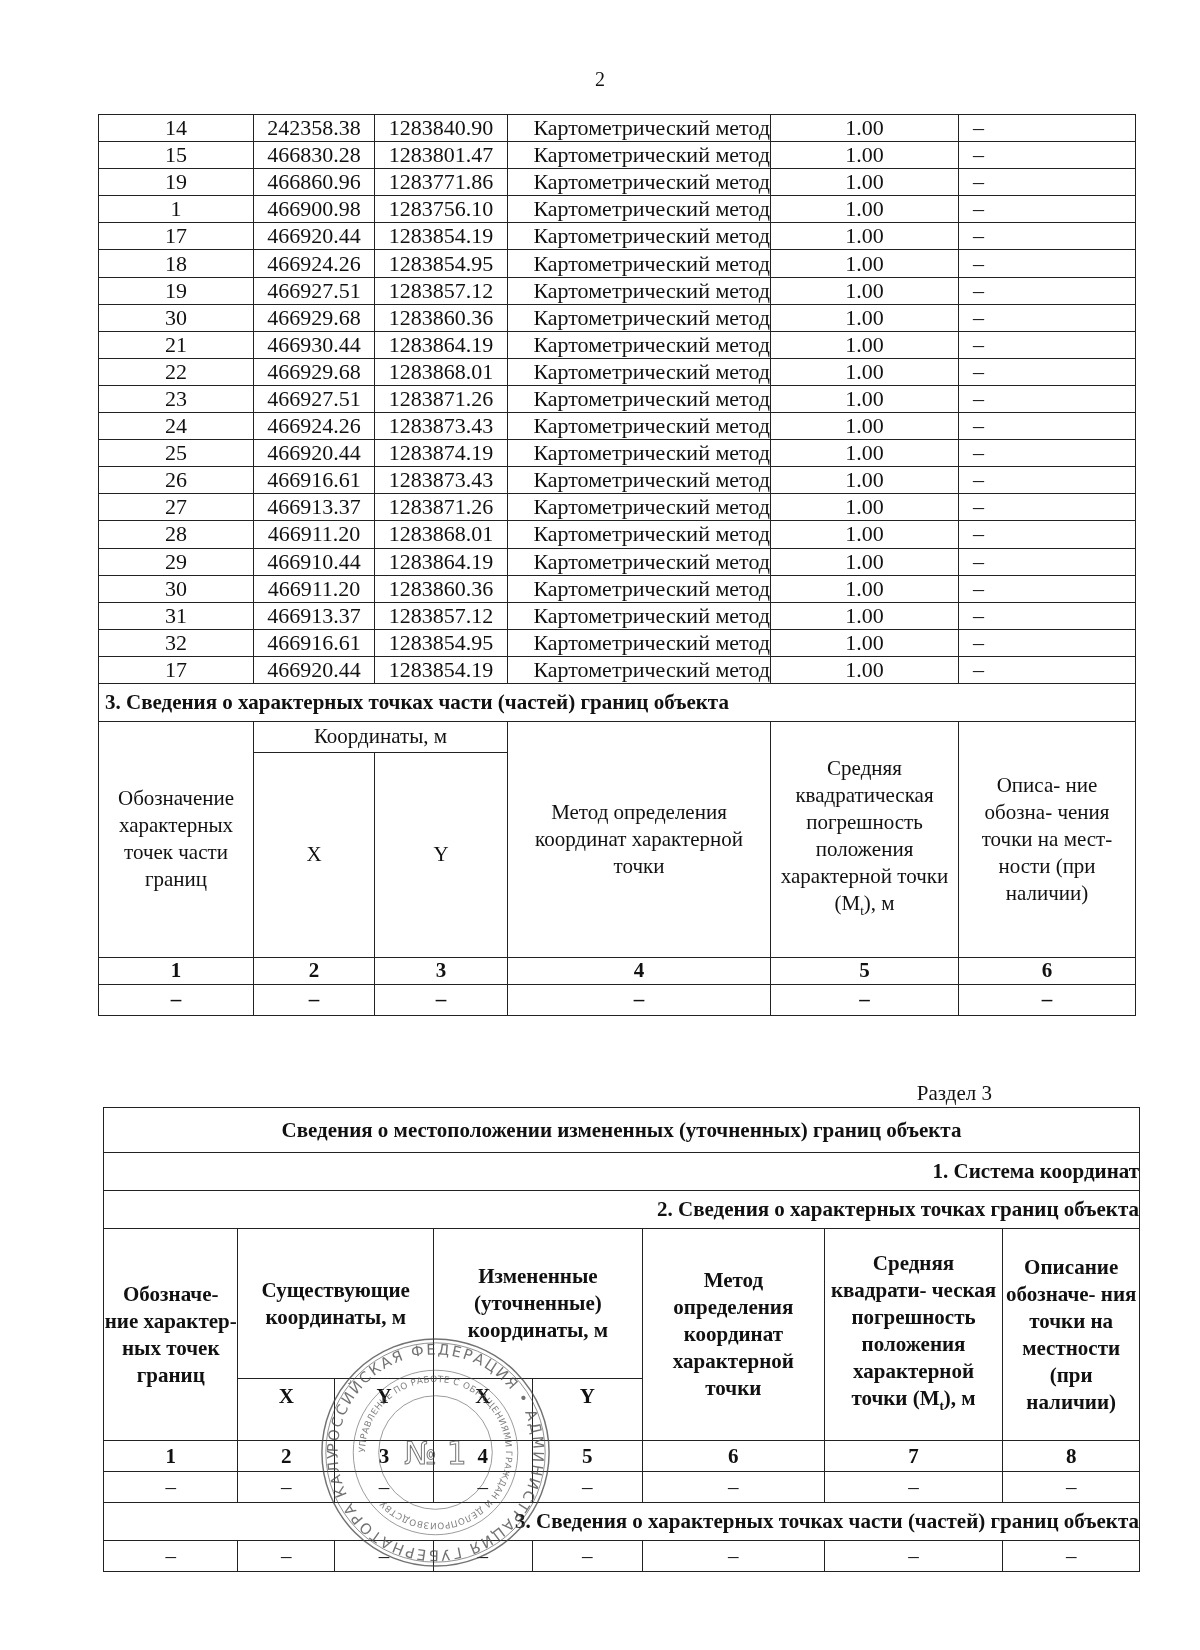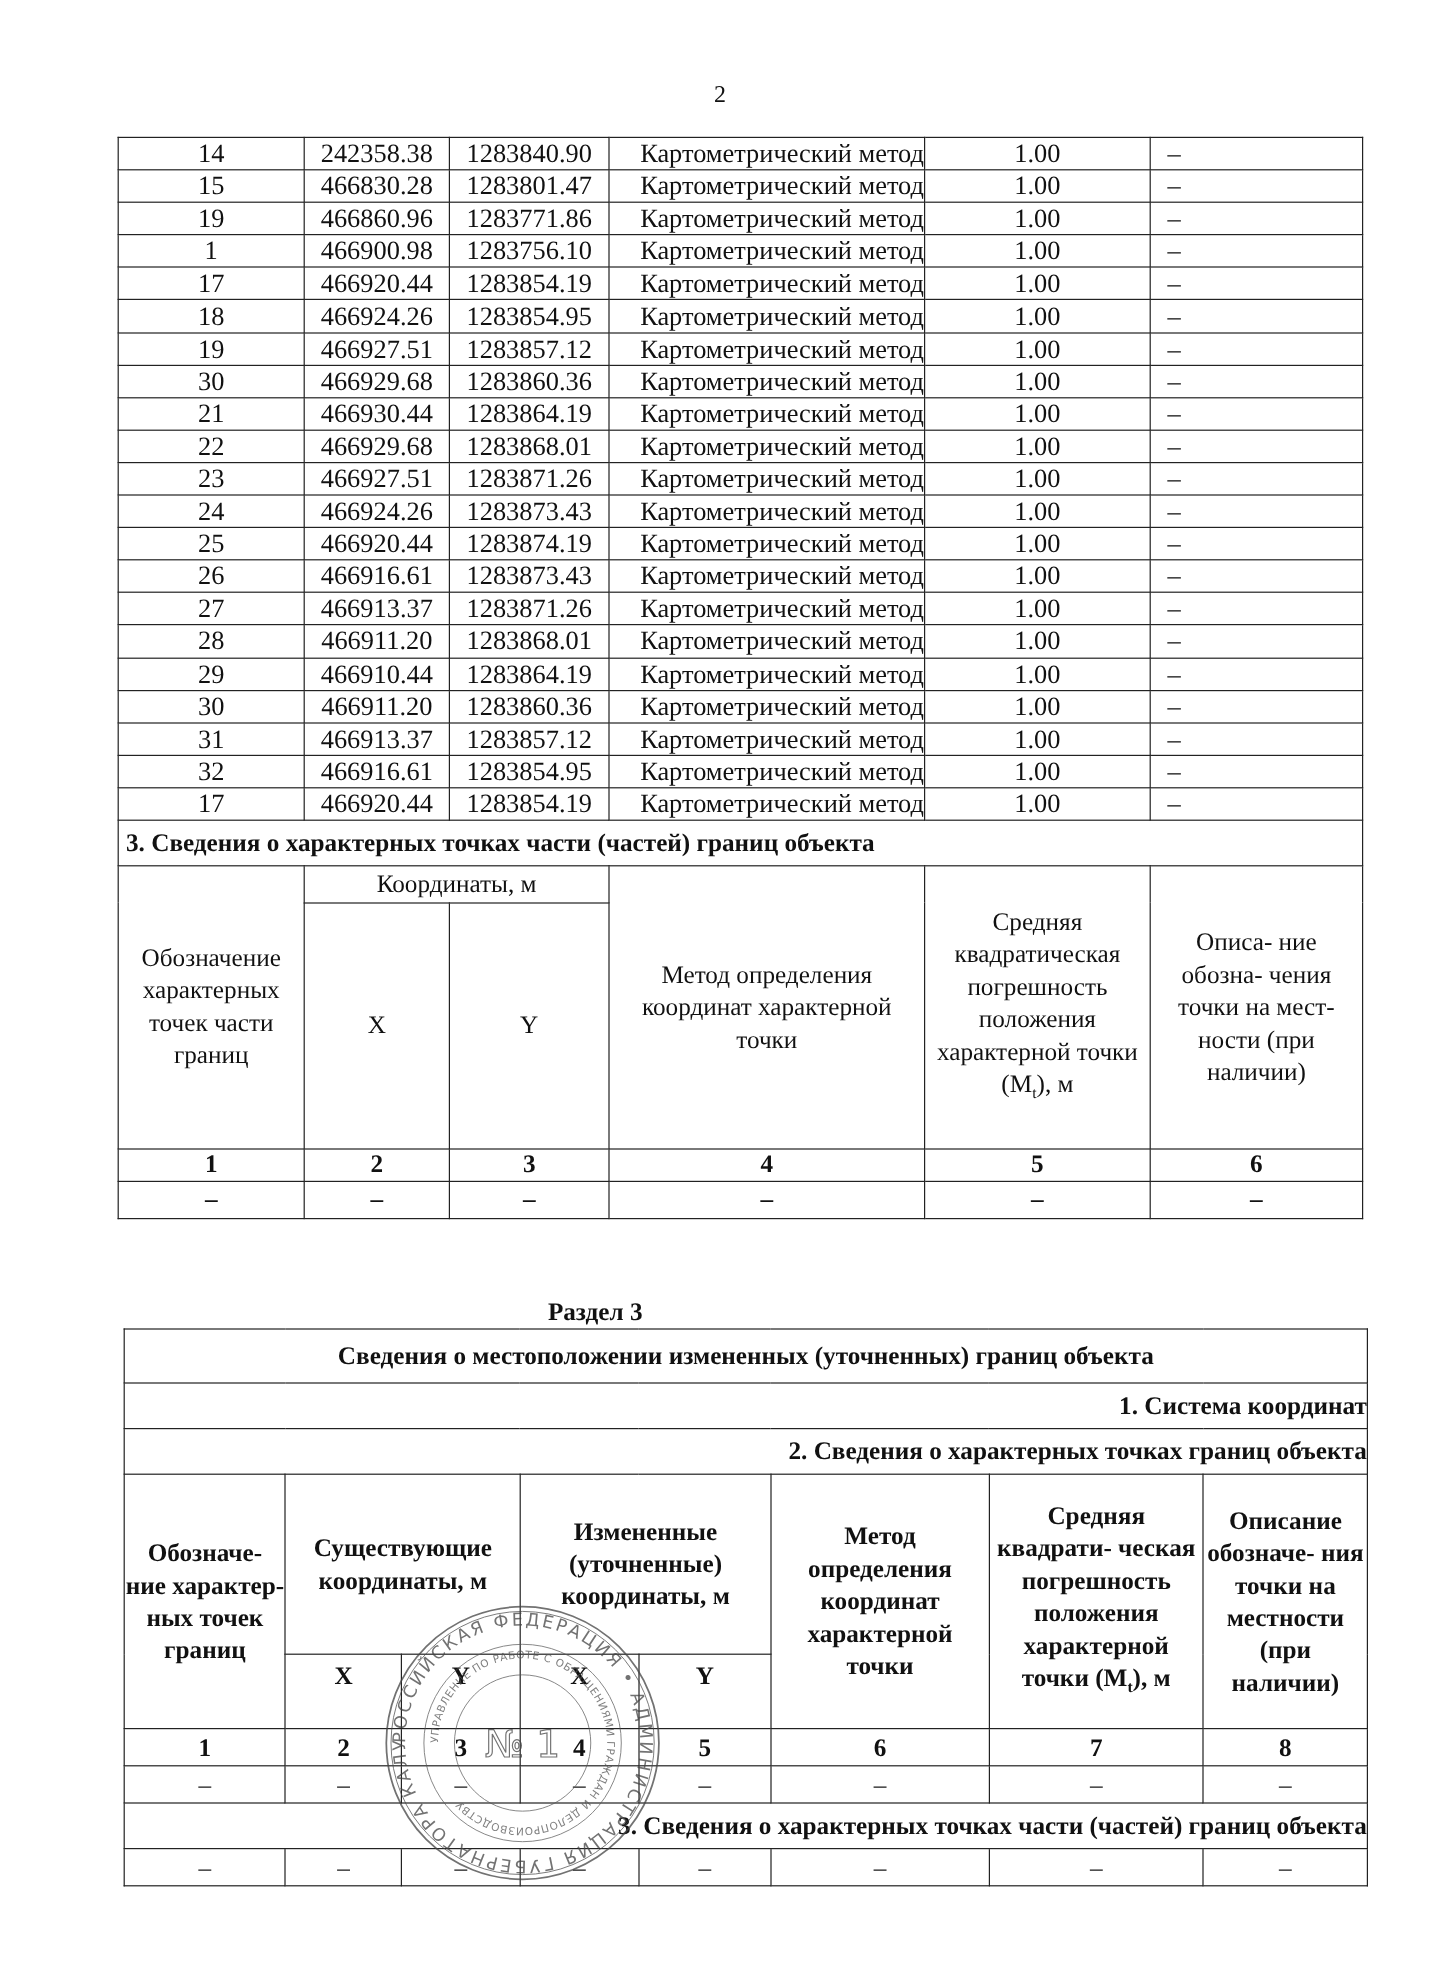--- a/index.html
+++ b/index.html
@@ -20,22 +20,22 @@
   #t1 .row td.method { text-align: right; padding-left: 8px; white-space: nowrap; }
   #t1 .row td.desc { text-align: left; padding-left: 14px; }
   #t1 .section-title td {
     height: 37px; font-weight: bold; font-size: 21px; text-align: left; padding-left: 6px;
   }
   #t1 .hdr td { font-weight: normal; font-size: 21px; line-height: 27px; text-align: center; vertical-align: middle; }
   #t1 .nums td { font-weight: bold; font-size: 21px; height: 26px; text-align: center; }
   #t1 .dash td { font-weight: bold; font-size: 21px; height: 30px; text-align: center; }
 
   .razdel {
-    position: absolute; top: 1081px; left: 0; width: 992px; text-align: center;
-    font-weight: bold; font-size: 21px;
+    position: absolute; top: 1081px; left: 0; width: 992px; text-align: right;
+    font-weight: normal; font-size: 21px;
   }
 
   
   #t2 { position: absolute; left: 103px; top: 1107px; width: 1037px; }
   #t2 td { font-weight: bold; font-size: 21px; }
   #t2 .title td { height: 44px; text-align: center; }
   #t2 .sub td { height: 37px; text-align: right; padding-left: 6px; }
   #t2 .hdr td { text-align: center; vertical-align: middle; line-height: 27px; }
   #t2 .nums td { height: 30px; text-align: center; }
   #t2 .dash td { height: 30px; text-align: center; font-weight: normal; }

